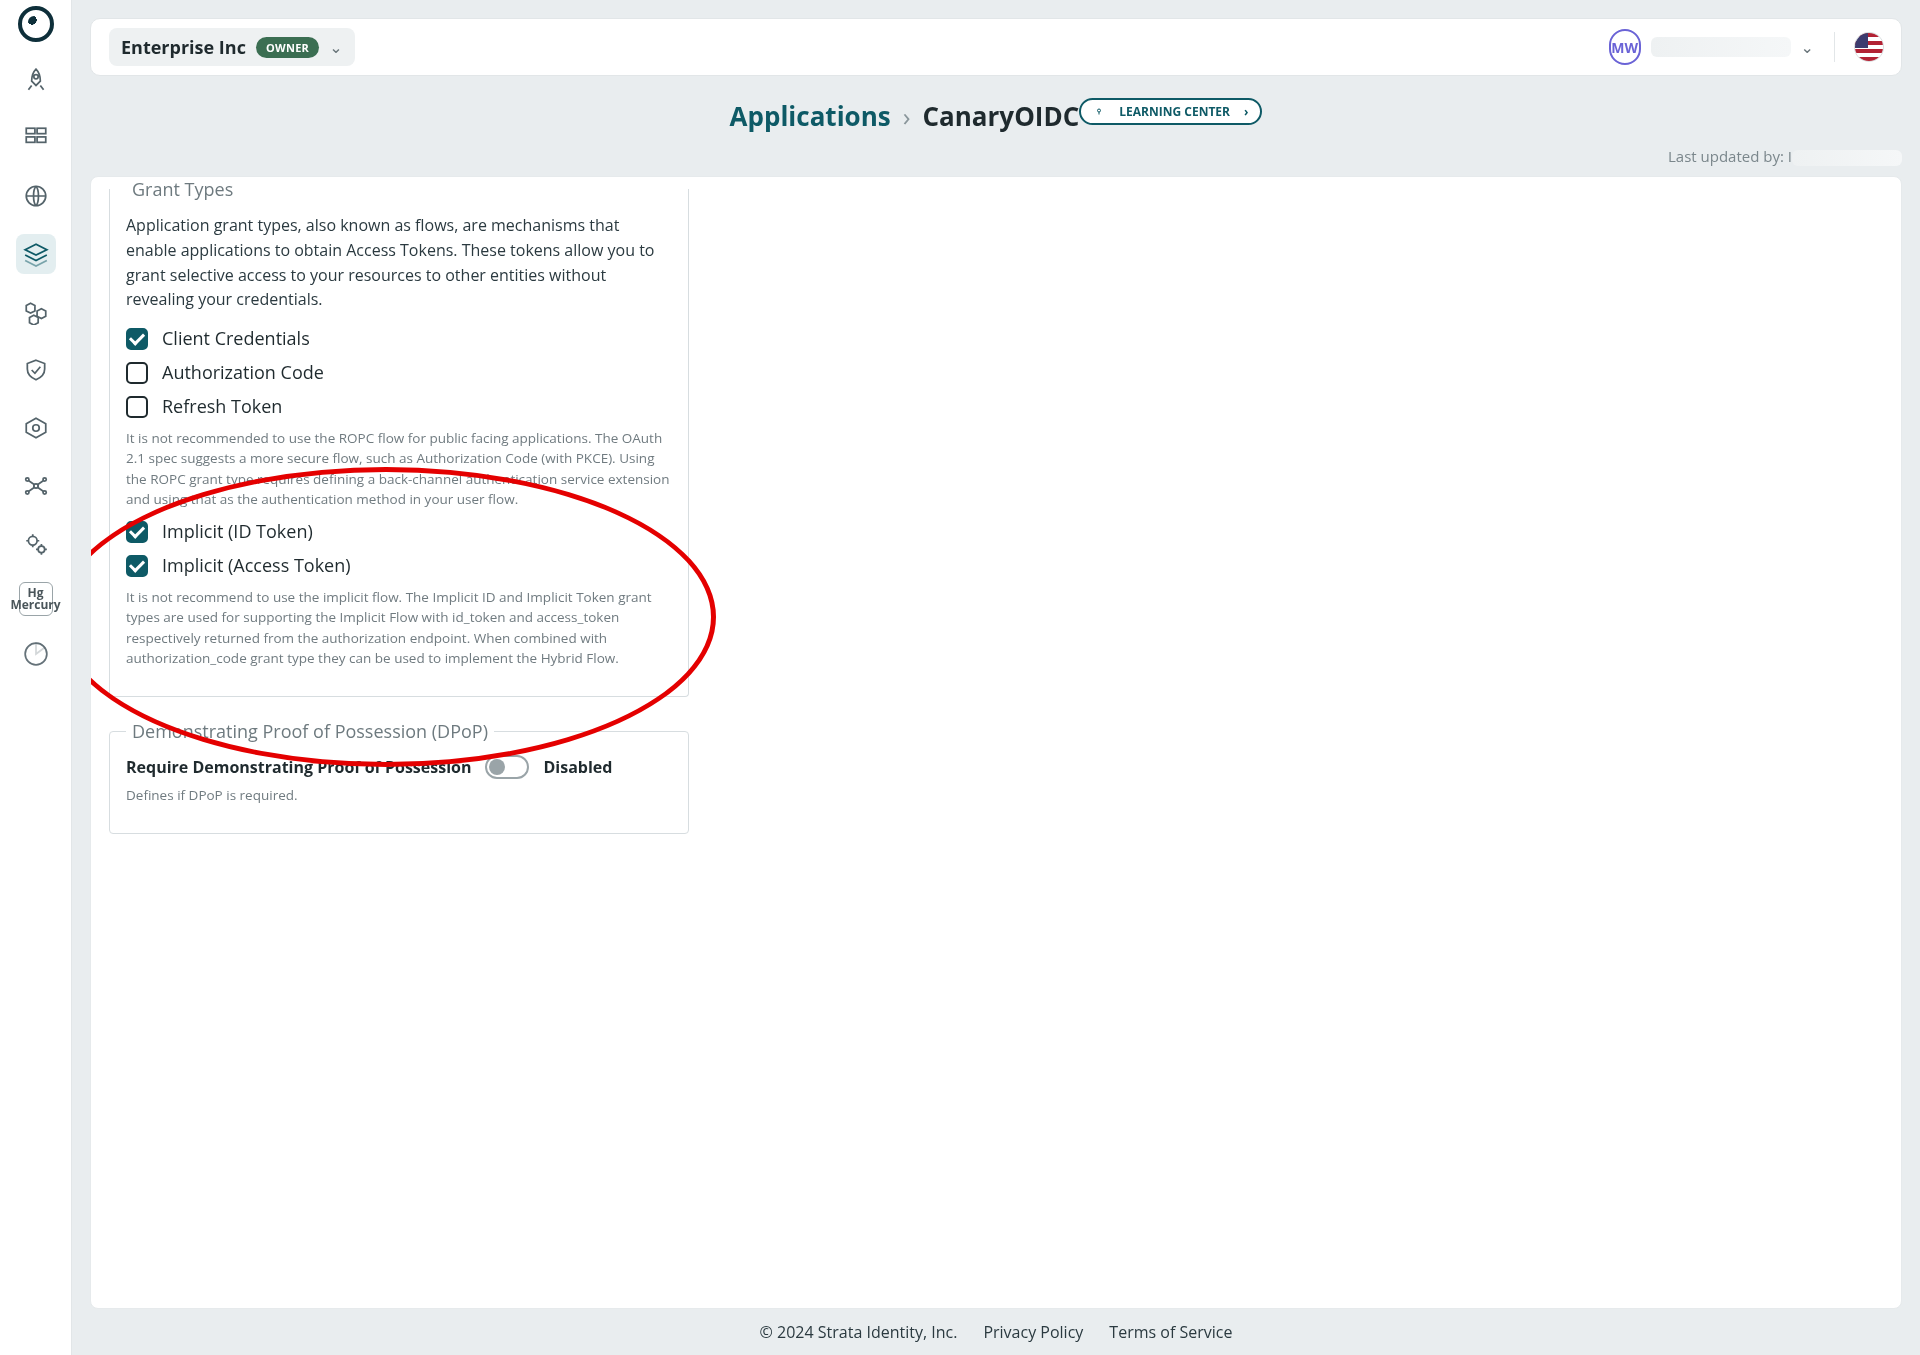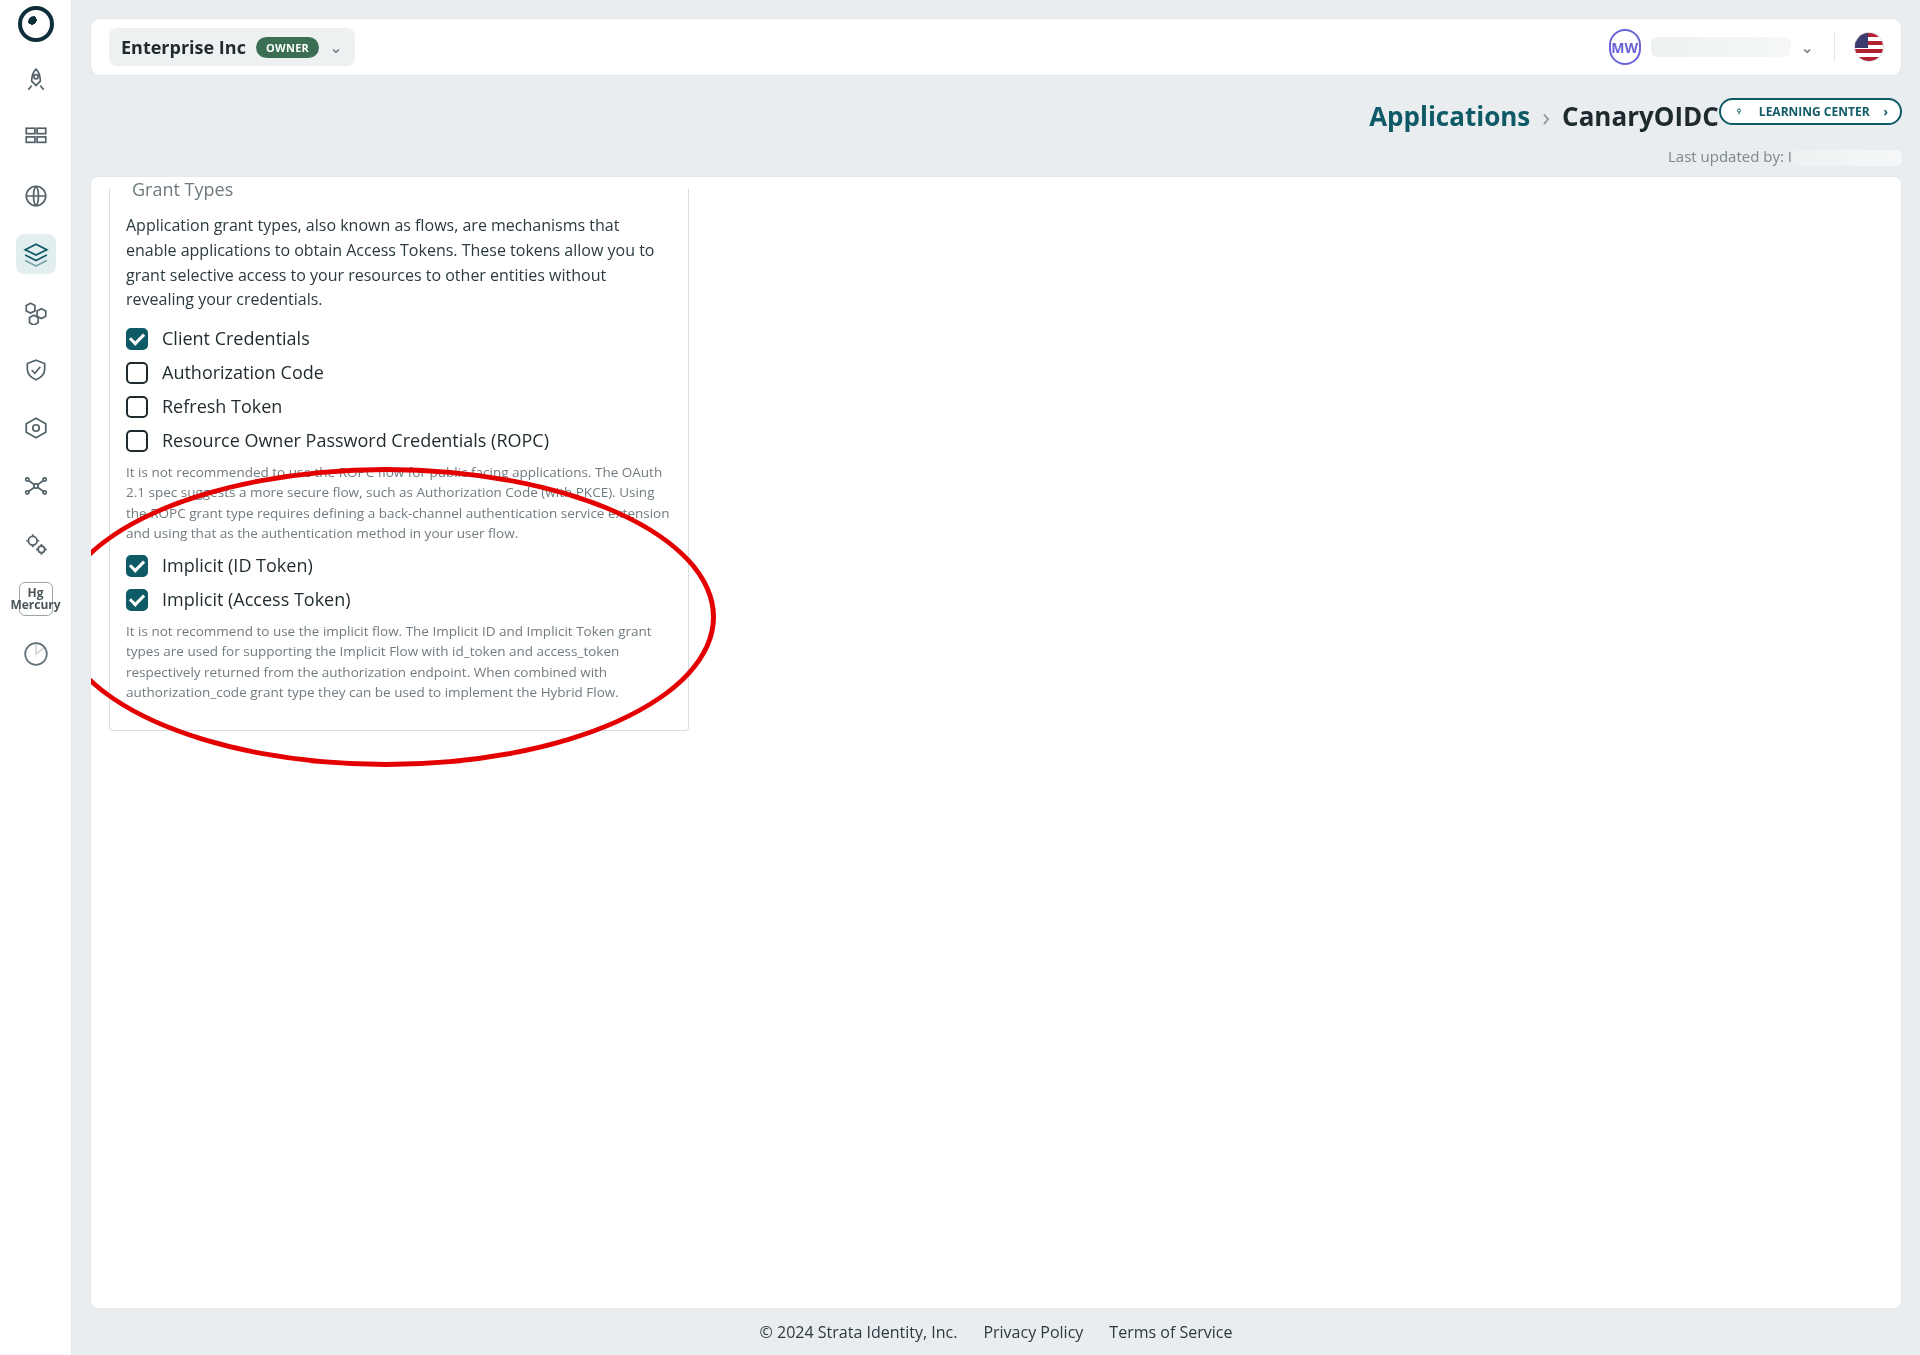--- a/index.html
+++ b/index.html
@@ -22,21 +22,21 @@
   .owner-badge{background:#3b6e52;color:#fff;font-size:11px;font-weight:700;border-radius:999px;padding:3px 10px;letter-spacing:.3px}
   .chev{color:#6b777c}
   .topbar-spacer{flex:1}
   .user-box{display:flex;align-items:center;gap:10px}
   .avatar{width:32px;height:36px;border:2px solid #6a63d6;border-radius:16px;display:flex;align-items:center;justify-content:center;font-weight:700;color:#6a63d6;font-size:14px;background:#fff}
   .user-name{width:140px;height:20px;border-radius:6px;background:linear-gradient(90deg,#eef1f2 0%,#f5f7f8 100%)}
   .vr{width:1px;height:30px;background:#e2e6e8;margin:0 6px}
   .flag{width:28px;height:28px;border-radius:50%;background:linear-gradient(#b22234 0 14%,#fff 14% 28%,#b22234 28% 42%,#fff 42% 56%,#b22234 56% 70%,#fff 70% 84%,#b22234 84% 100%);box-shadow:0 0 0 1px #d9dee0;position:relative;overflow:hidden}
   .flag::before{content:"";position:absolute;left:0;top:0;width:46%;height:54%;background:#3c3b6e}
   
-  .page-head{margin:22px 18px 0 18px;display:flex;align-items:flex-start;justify-content:flex-end}
+  .page-head{margin:22px 18px 0 18px;display:flex;align-items:flex-start;justify-content:center}
   .crumbs{display:flex;align-items:center;gap:12px;font-size:26px;font-weight:700;color:#0e5a66}
   .crumbs .sep{color:#8a969b;font-weight:400}
   .crumbs .cur{color:#1f2a2e}
   .lc-pill{border:2px solid #0e5a66;color:#0e5a66;background:#fff;border-radius:999px;padding:3px 12px;font-size:12px;font-weight:700;display:flex;align-items:center;gap:14px;cursor:pointer}
   .lc-pill svg{width:12px;height:12px;stroke:currentColor;fill:none;stroke-width:2}
   .updated{margin:12px 18px 0 18px;text-align:right;color:#7b878c;font-size:15px}
   .updated .mask{display:inline-block;width:110px;height:16px;border-radius:6px;background:linear-gradient(90deg,#eef1f2 0%,#f5f7f8 100%);vertical-align:middle}
   
   .card{margin:10px 18px 0 18px;background:#fff;border:1px solid #e6eaec;border-radius:8px;flex:1;padding:0 0 20px 0;position:relative;overflow:hidden}
   .scroll{}
@@ -191,37 +191,42 @@
             <span class="chk-label">Client Credentials</span>
           </div>
         <div class="chk-row">
             <span class="chk"></span>
             <span class="chk-label">Authorization Code</span>
           </div>
         <div class="chk-row">
             <span class="chk"></span>
             <span class="chk-label">Refresh Token</span>
           </div>
-        <div class="chk-row">
-            <span class="chk"></span>
-            <span class="chk-label">Resource Owner Password Credentials (ROPC)</span>
-          </div>
         <p class="note">It is not recommended to use the ROPC flow for public facing applications. The OAuth 2.1 spec suggests a more secure flow, such as Authorization Code (with PKCE). Using the ROPC grant type requires defining a back-channel authentication service extension and using that as the authentication method in your user flow.</p>
 
         <div class="chk-row">
             <span class="chk on"></span>
             <span class="chk-label">Implicit (ID Token)</span>
           </div>
         <div class="chk-row">
             <span class="chk on"></span>
             <span class="chk-label">Implicit (Access Token)</span>
           </div>
         <p class="note">It is not recommend to use the implicit flow. The Implicit ID and Implicit Token grant types are used for supporting the Implicit Flow with id_token and access_token respectively returned from the authorization endpoint. When combined with authorization_code grant type they can be used to implement the Hybrid Flow.</p>
       </fieldset>
 
+      <fieldset class="dpop">
+        <legend>Demonstrating Proof of Possession (DPoP)</legend>
+        <div class="toggle-row">
+          <span>Require Demonstrating Proof of Possession</span>
+          <span class="toggle"></span>
+          <span class="toggle-state">Disabled</span>
+        </div>
+        <p class="note">Defines if DPoP is required.</p>
+      </fieldset>
 
     </div>
 
     <div class="anno" style="left:-35px;top:290px;width:660px;height:300px"></div>
   </div>
 
   <div class="footer">
     <span>© 2024 Strata Identity, Inc.</span>
     <a>Privacy Policy</a>
     <a>Terms of Service</a>

